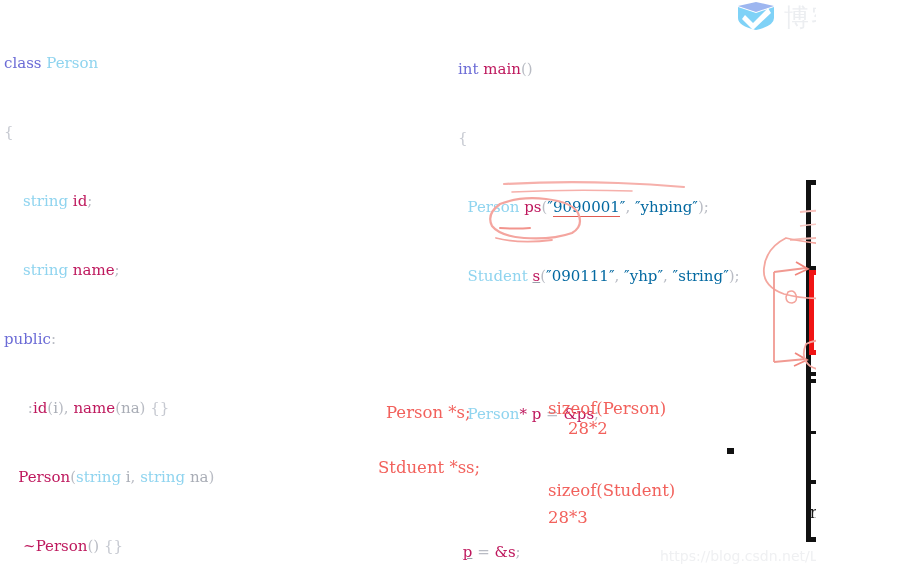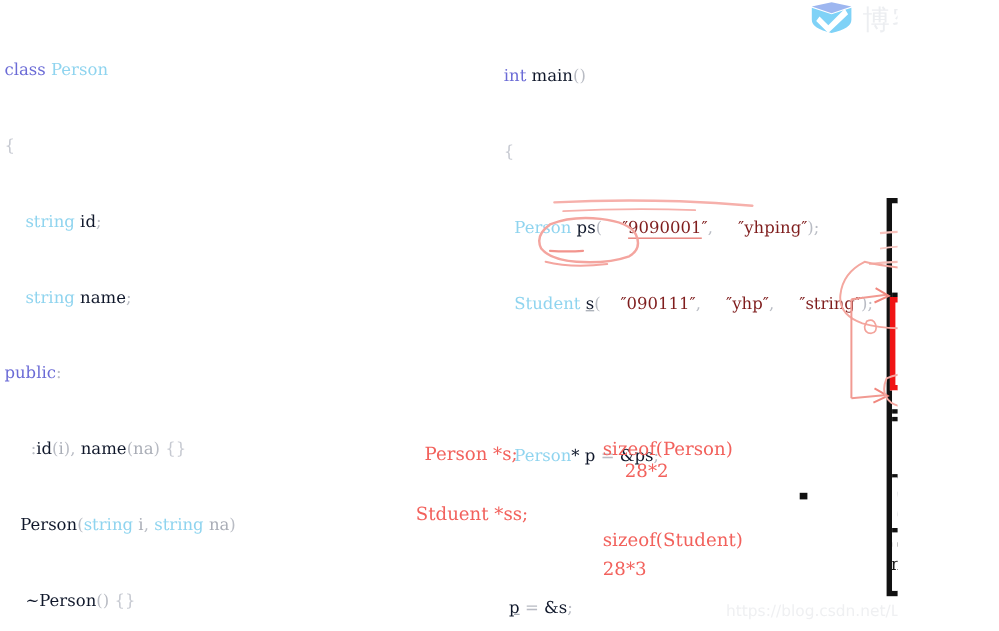--- a/index.html
+++ b/index.html
@@ -21,24 +21,24 @@
     position: absolute;
     font-family: "DejaVu Serif", "Liberation Serif", serif;
     font-size: 15px;
     line-height: 23px;
     white-space: pre;
     color: #3c3c46;
   }
   .code .ln { display: block; height: 23px; white-space: pre; }
   .kw   { color: #6b6bd6; }      
   .typ  { color: #8fd4ef; }      
-  .id   { color: #0f172a; }      
+  .id   { color: #be185d; }      
   .pun  { color: #b9bcc4; }      
   .brc  { color: #c6c9d1; }      
-  .str  { color: #7f1d1d; margin-left: 18px; }      
+  .str  { color: #0369a1; }      
   .gry  { color: #a9adb6; }      
   .u    { text-decoration: underline; text-decoration-color: #9aa0aa; }
   .ured { border-bottom: 1px solid #e05b52; }
 
   #code-left  { left: 4px;   top: 6px; }
   #code-right { left: 458px; top: 12px; }
 
   
   .hand {
     position: absolute;

